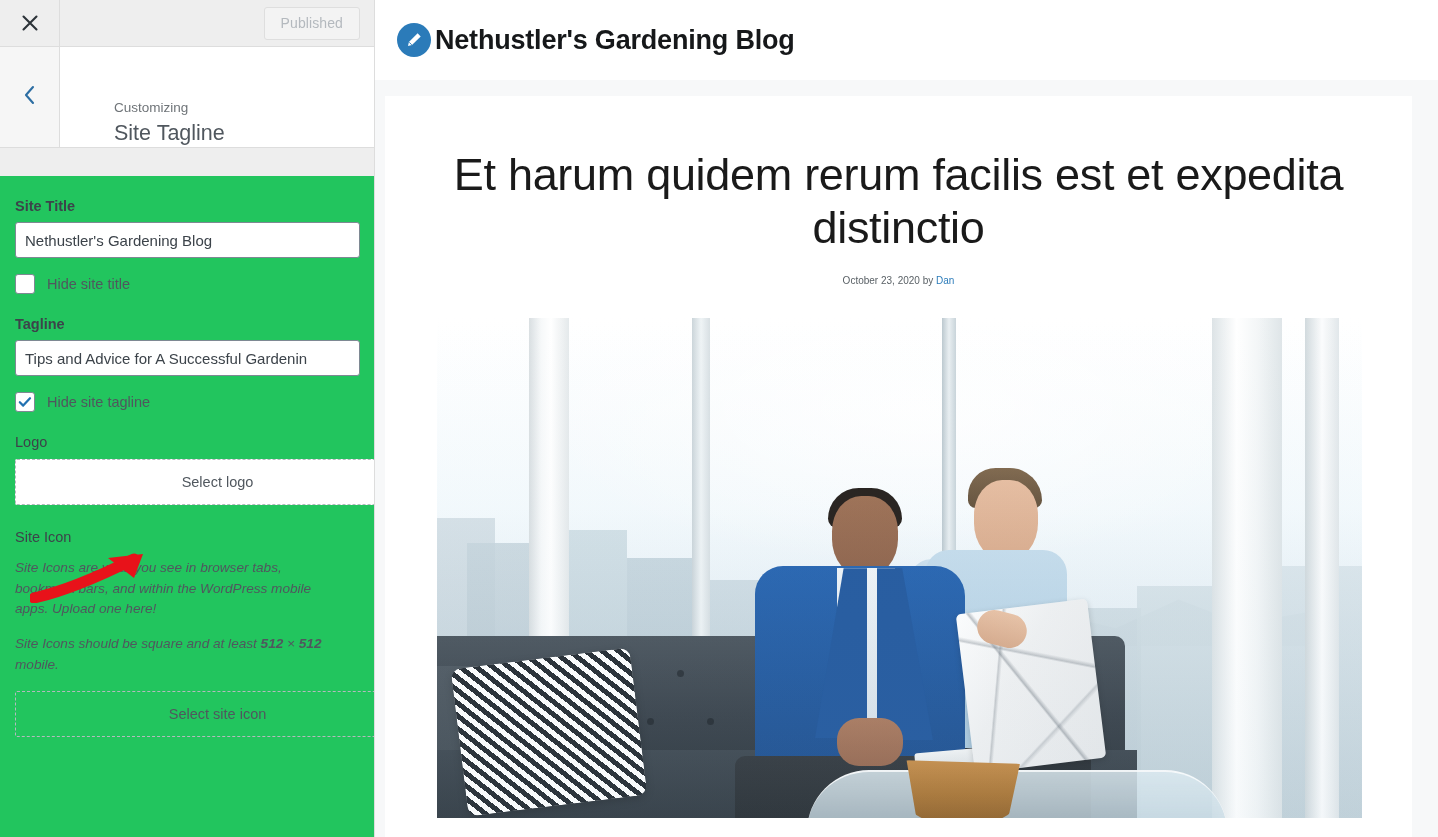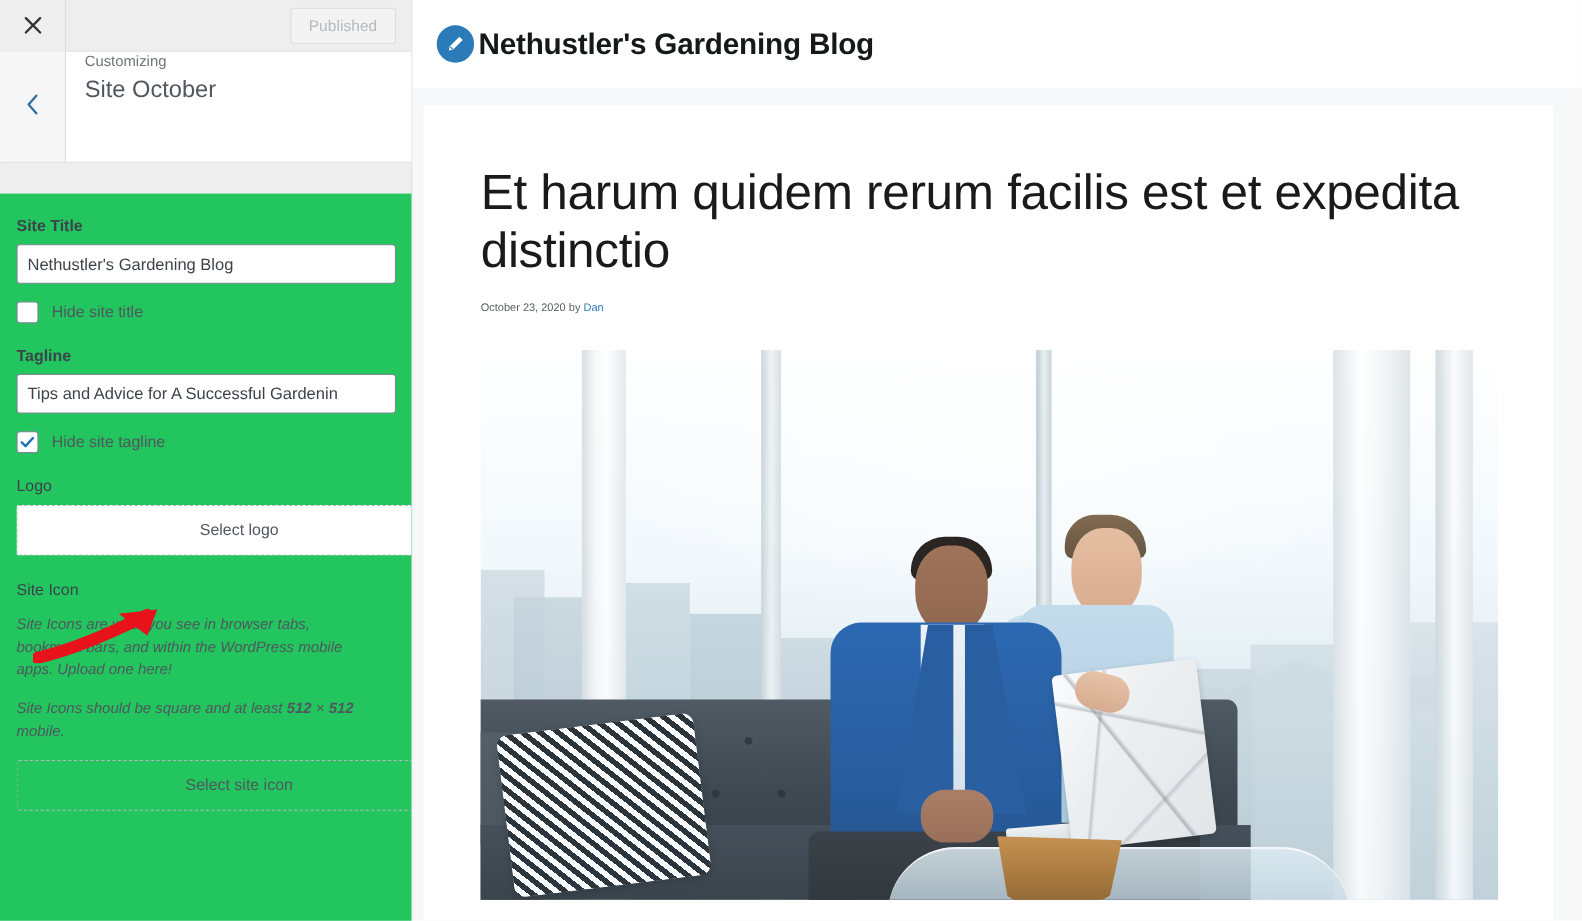--- a/index.html
+++ b/index.html
@@ -75,21 +75,22 @@
     letter-spacing: .1px;
   }
 
   
   .cz-header {
     position: relative;
     height: 101px;
     background: #ffffff;
     border-bottom: 1px solid #dddddd;
     display: flex;
-    align-items: flex-start;
+    align-items: flex-end;
+    gap: 37px;
   }
 
   .back-btn {
     width: 60px;
     height: 100px;
     display: flex;
     align-items: center;
     justify-content: center;
     background: #f6f6f6;
     border-right: 1px solid #dddddd;
@@ -267,20 +268,21 @@
     position: absolute;
     left: 10px;
     top: 96px;
     width: 1027px;
     min-height: 741px;
     background: #ffffff;
   }
 
   .post {
     padding: 52px 52px 0 52px;
+    text-align: center;
   }
 
   .post-title {
     font-size: 45px;
     font-weight: 400;
     color: #1a1a1a;
     line-height: 1.18;
     letter-spacing: -.3px;
   }
 
@@ -586,21 +588,21 @@
     <div class="cz-header">
       <div class="back-btn">
         <span>
           <svg width="18" height="22" viewBox="0 0 18 22">
             <path d="M12 3 L5 11 L12 19" stroke="#2d6ea3" stroke-width="2.1" fill="none" stroke-linecap="round" stroke-linejoin="round"></path>
           </svg>
         </span>
       </div>
       <div class="header-texts">
         <span class="kicker">Customizing</span>
-        <span class="section-title">Site October</span>
+        <span class="section-title">Site Tagline</span>
       </div>
     </div>
 
     <div class="cz-body">
 
       <label class="field-label">Site Title</label>
       <input class="text-input" type="text" value="Nethustler's Gardening Blog" style="">
 
       <div class="checkbox-row">
         <span class="cb">

